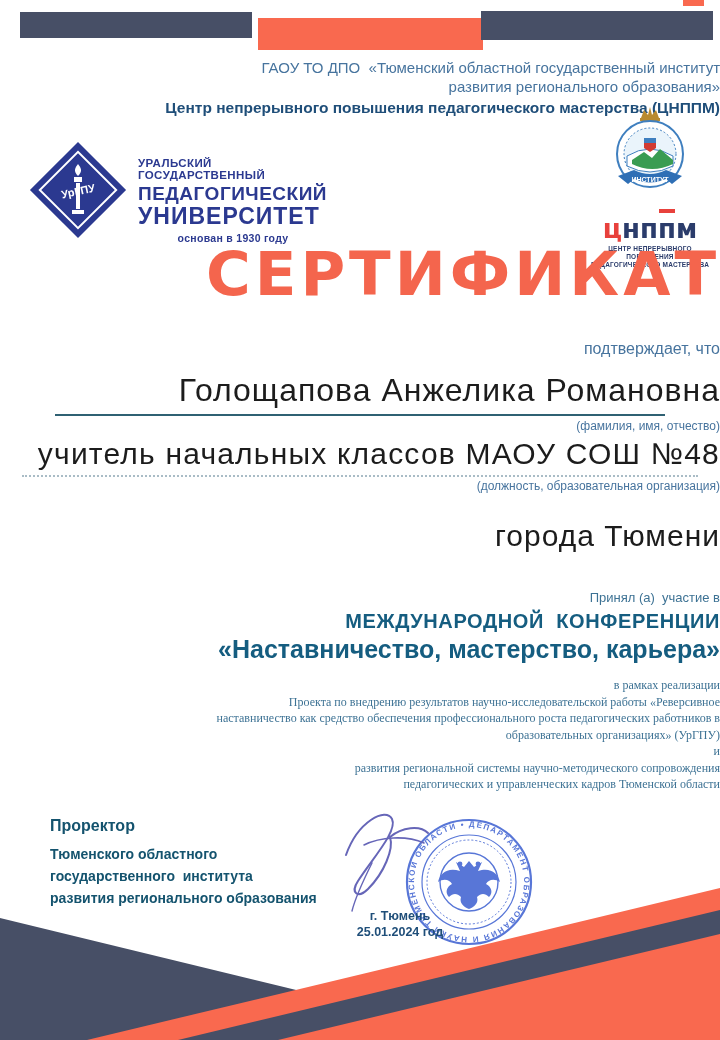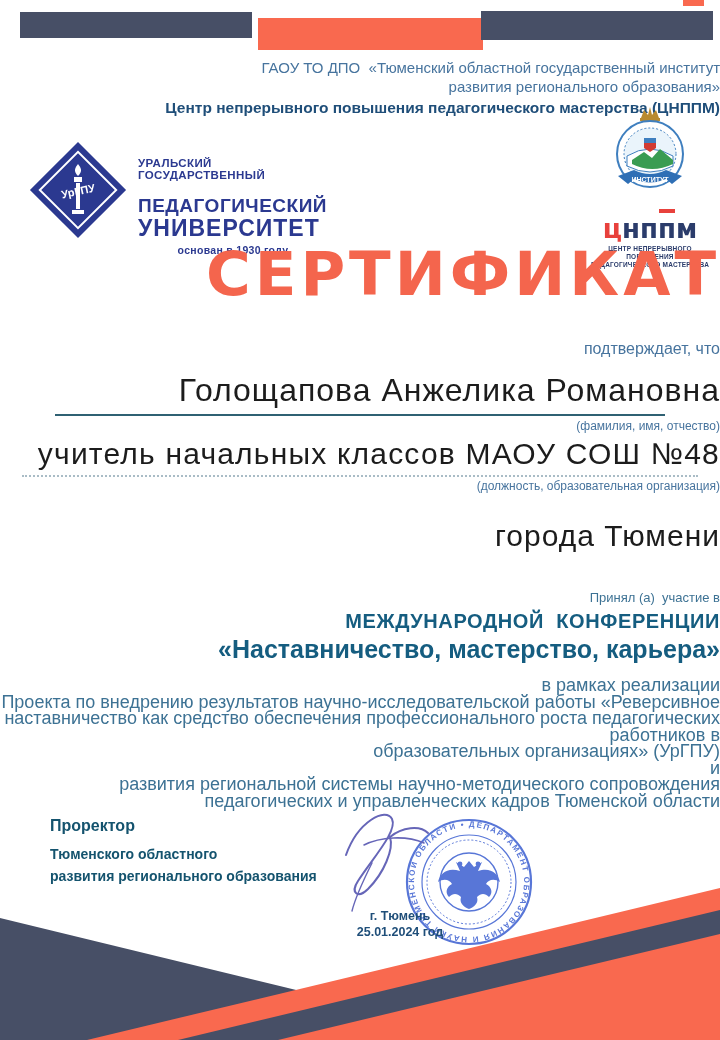--- a/index.html
+++ b/index.html
@@ -16,21 +16,21 @@
   .bar-coral-sliver{left:683px;top:0;width:21px;height:6px;background:#f9694f;}
 
   
   .org{top:58px;color:#47749e;font-size:15px;line-height:19px;white-space:pre-wrap;}
   .org-center{top:99px;color:#1f4e79;font-weight:bold;font-size:15.5px;}
 
   
   .logo-left{left:28px;top:140px;width:300px;height:100px;}
   .logo-left-text{position:absolute;left:110px;top:18px;color:#2b3990;font-weight:bold;line-height:1;}
   .llt1{font-size:11.5px;letter-spacing:.4px;}
-  .llt2{font-size:19px;margin-top:15px;letter-spacing:.5px;}
+  .llt2{font-size:19px;margin-top:3px;letter-spacing:.5px;}
   .llt3{font-size:23px;margin-top:2px;letter-spacing:1px;}
   .llt4{font-size:10.5px;margin-top:5px;text-align:center;letter-spacing:.3px;}
 
   
   .logo-right{right:8px;top:104px;width:124px;text-align:center;}
   .cnppm-abbr{font-family:"DejaVu Sans",sans-serif;font-weight:bold;font-size:26px;line-height:1;
               color:#2b3c6b;margin-top:12px;letter-spacing:0;}
   .cnppm-abbr .red{color:#e8413c;}
   .cnppm-abbr .overbar{position:relative;}
   .cnppm-abbr .overbar::after{content:"";position:absolute;left:1px;right:1px;top:-5px;height:4px;background:#e8413c;}
@@ -49,21 +49,21 @@
   .position{top:437px;font-size:30px;letter-spacing:1.2px;color:#1c1c1c;white-space:nowrap;}
   .pos-line{top:475px;left:22px;right:22px;border-top:2px dotted #a9bcc6;}
   .cap2{top:479px;font-size:12px;color:#47749e;}
 
   .city{top:519px;font-size:30px;letter-spacing:1px;color:#1c1c1c;padding-left:46px;}
 
   .part-intro{top:590px;font-size:13px;color:#3d7294;white-space:pre-wrap;}
   .part-type{top:610px;font-size:20px;font-weight:bold;color:#155d80;letter-spacing:.6px;white-space:pre-wrap;}
   .part-name{top:635px;font-size:25px;font-weight:bold;color:#155d80;}
 
-  .framework{top:677px;font-size:18px;line-height:16.5px;color:#3d7294;}
+  .framework{top:677px;font-size:12px;line-height:16.5px;color:#3d7294;font-family:Liberation Serif, serif;}
 
   .signer{left:50px;top:817px;color:#14536e;font-weight:bold;z-index:6;}
   .signer-title{font-size:16px;margin-bottom:8px;}
   .signer-line{font-size:14px;line-height:22px;white-space:pre-wrap;}
 
   .signature{left:328px;top:793px;z-index:3;}
   .stamp{left:404px;top:817px;z-index:2;opacity:.92;}
   .signer-name{left:558px;top:862px;font-size:23px;font-weight:bold;color:#1f4e79;z-index:6;}
   .place-date{left:340px;top:908px;width:120px;text-align:center;font-size:12.5px;font-weight:bold;
               color:#1f4e79;line-height:16px;z-index:6;}
@@ -146,20 +146,21 @@
     <div>наставничество как средство обеспечения профессионального роста педагогических работников в</div>
     <div>образовательных организациях» (УрГПУ)</div>
     <div>и</div>
     <div>развития региональной системы научно-методического сопровождения</div>
     <div>педагогических и управленческих кадров Тюменской области</div>
   </div>
 
   <div class="abs signer">
     <div class="signer-title">Проректор</div>
     <div class="signer-line">Тюменского областного</div>
+    <div class="signer-line">государственного  института</div>
     <div class="signer-line">развития регионального образования</div>
   </div>
 
   <svg class="abs signature" width="165" height="125" viewBox="0 0 165 125">
     <path d="M18 62 C30 28 58 14 64 26 C70 38 44 66 30 88 C22 100 30 106 40 96 C56 80 66 56 62 44 C74 34 92 32 100 40" fill="none" stroke="#6666b8" stroke-width="2" stroke-linecap="round"></path>
     <path d="M36 52 C52 44 78 42 96 50" fill="none" stroke="#6666b8" stroke-width="1.6" stroke-linecap="round"></path>
     <path d="M44 70 C36 86 28 102 24 118" fill="none" stroke="#6666b8" stroke-width="1.4" stroke-linecap="round"></path>
   </svg>
 
   <svg class="abs stamp" width="130" height="130" viewBox="0 0 130 130">

